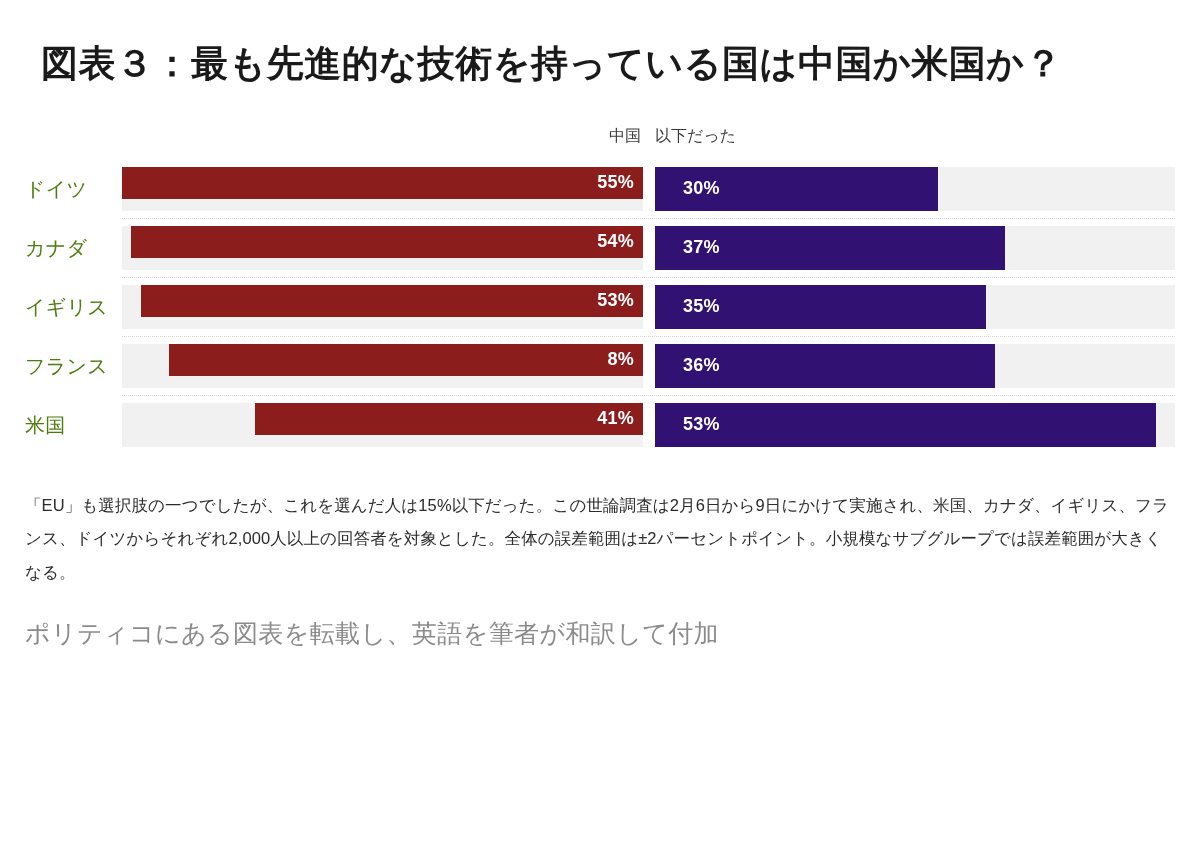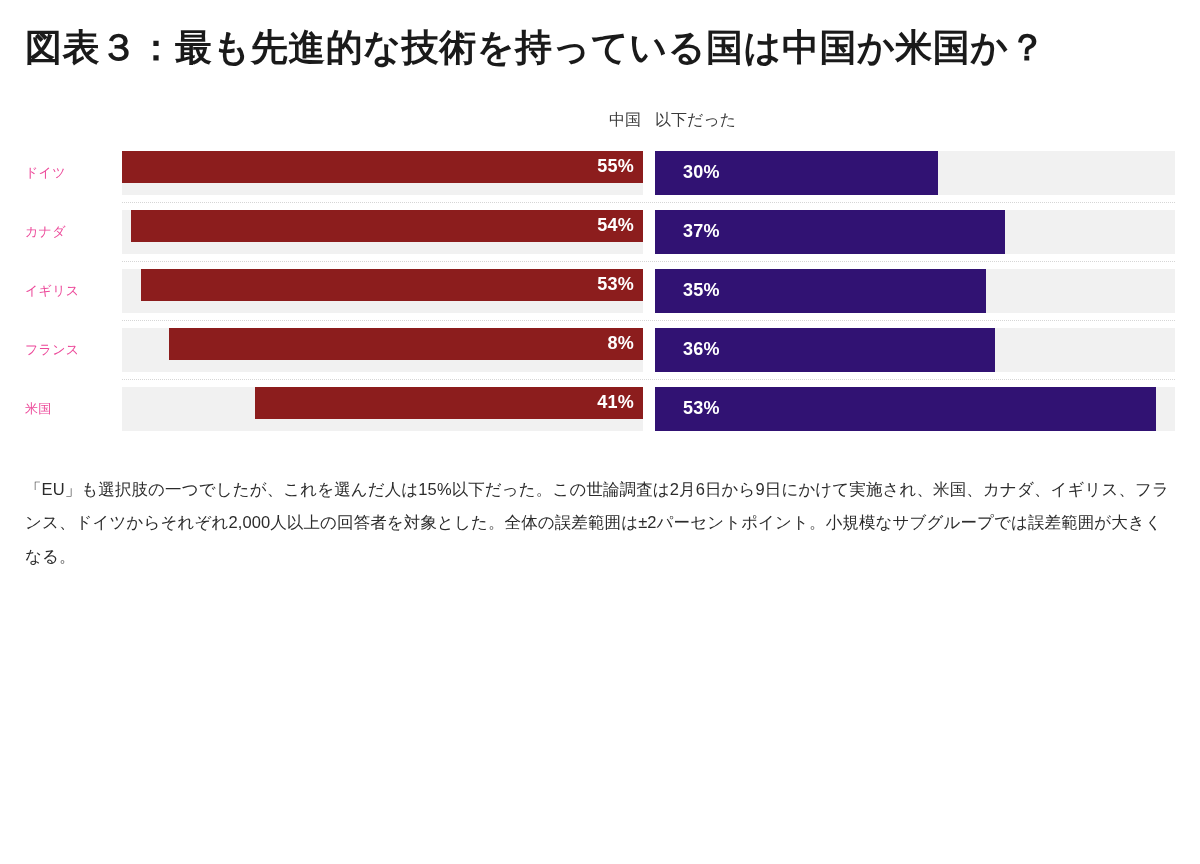--- a/index.html
+++ b/index.html
@@ -20,21 +20,21 @@
   .page {
     position: relative;
     width: 1200px;
     height: 864px;
     box-sizing: border-box;
     padding: 0 25px;
   }
 
   
   .headline {
-    margin: 0;
+    margin: 16px;
     padding-top: 22px;
     font-size: 37px;
     line-height: 1.42;
     font-weight: 700;
     letter-spacing: 0.5px;
     color: #1a1a1a;
     max-width: 1150px;
   }
 
   
@@ -101,22 +101,22 @@
     right: 0;
     bottom: -8px;
     height: 0;
     border-top: 1px dotted #d6d6d6;
   }
   .row:last-child::after { display: none; }
 
   .row-label {
     width: 97px;
     flex: 0 0 97px;
-    font-size: 13px;
-    color: #ec4899;
+    font-size: 20px;
+    color: #4d7c0f;
     line-height: 1;
     white-space: nowrap;
     letter-spacing: 0.3px;
   }
 
   
   .china-track {
     width: 521px;
     flex: 0 0 521px;
     height: 44px;
@@ -288,14 +288,15 @@
         <div class="bar-us" style="width:96.4%">
           <span class="val">53%</span>
         </div>
       </div>
     </div>
 
   </div>
 
   <p class="footnote">「EU」も選択肢の一つでしたが、これを選んだ人は15%以下だった。この世論調査は2月6日から9日にかけて実施され、米国、カナダ、イギリス、フランス、ドイツからそれぞれ2,000人以上の回答者を対象とした。全体の誤差範囲は±2パーセントポイント。小規模なサブグループでは誤差範囲が大きくなる。</p>
 
+  <p class="caption">ポリティコにある図表を転載し、英語を筆者が和訳して付加</p>
 
 </div>
 
 </body></html>

